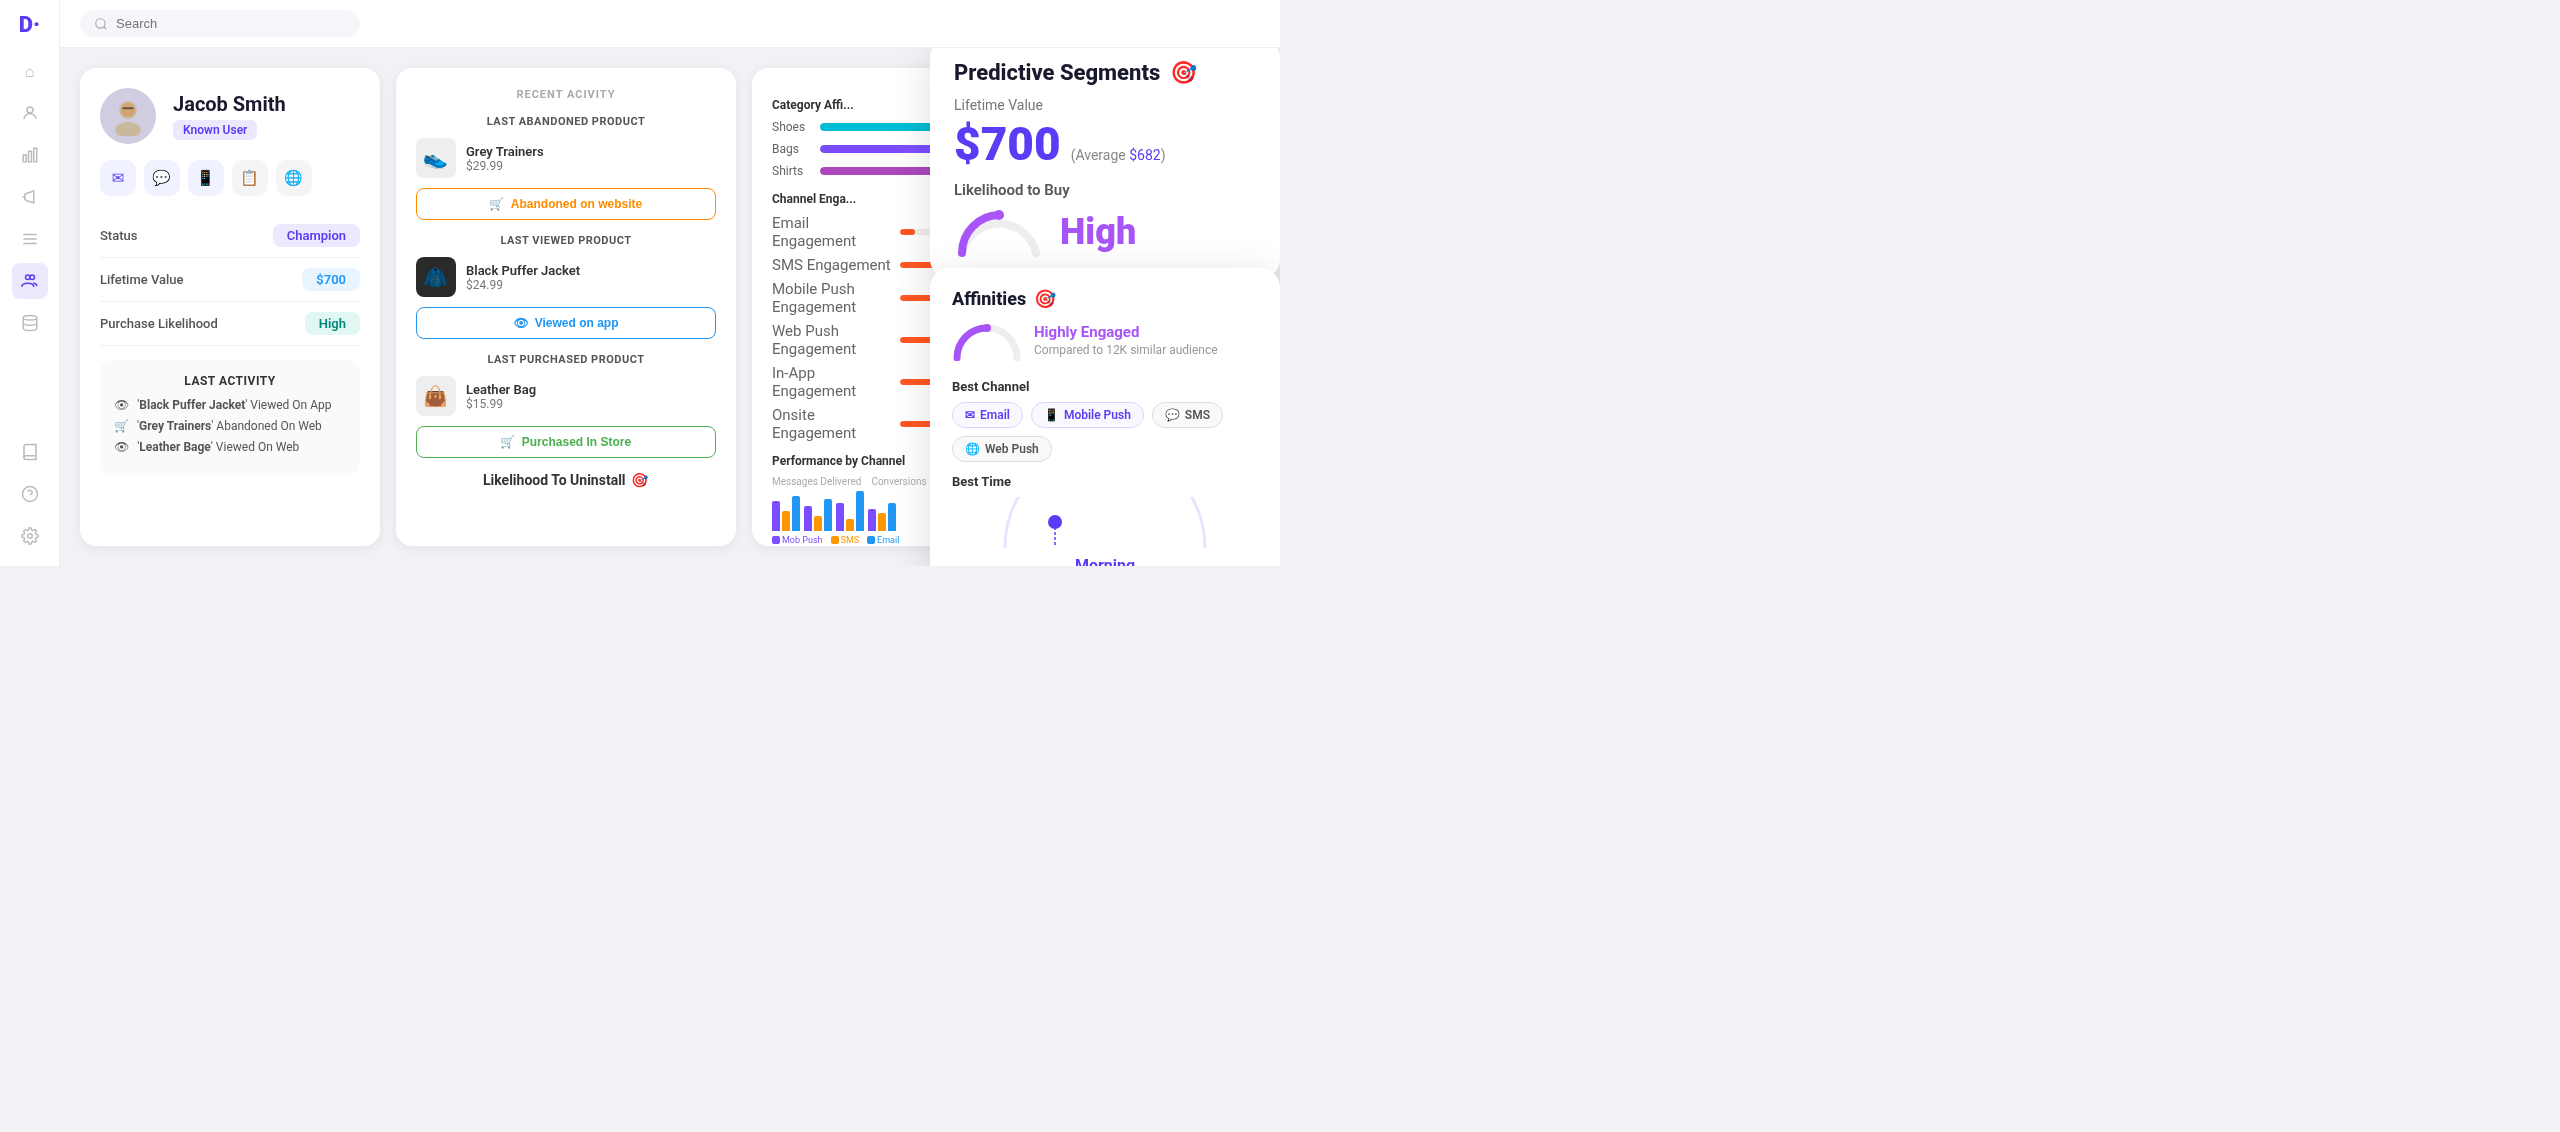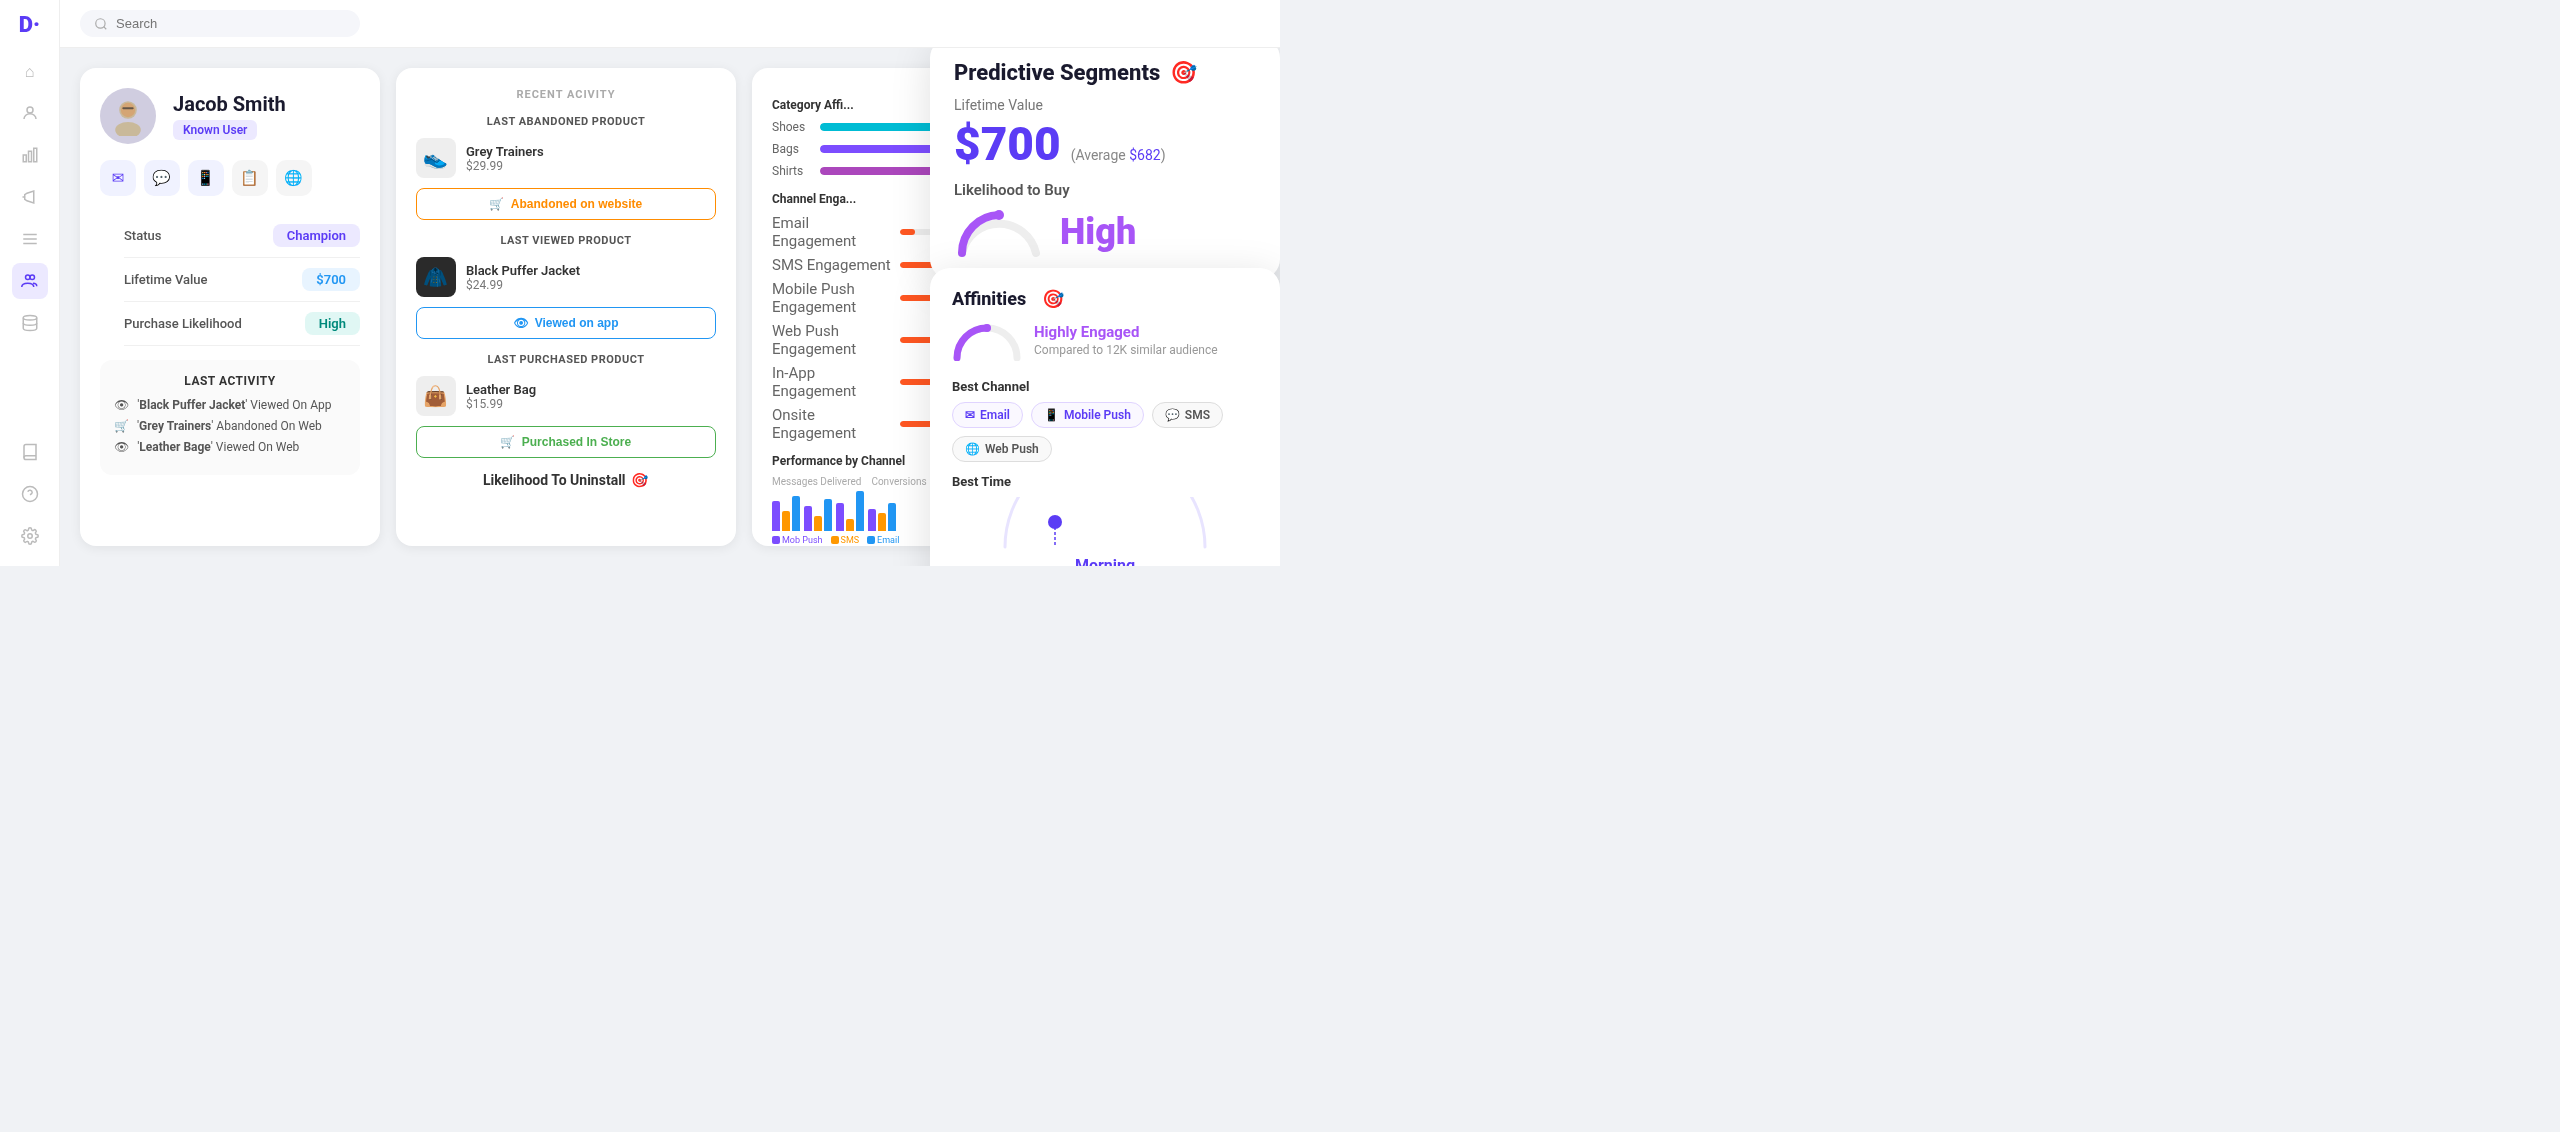--- a/index.html
+++ b/index.html
@@ -157,21 +157,20 @@
       cursor: pointer;
     }
     .ch-icon.gray { background: #f5f5f5; color: #aaa; }
 
     .stat-row {
       display: flex;
       align-items: center;
       justify-content: space-between;
       padding: 10px 0;
       border-bottom: 1px solid #f0f0f0;
-      margin-left: 24px;
     }
     .stat-row:last-of-type { border-bottom: none; }
     .stat-label { font-size: 13px; color: #555; font-weight: 500; }
     .stat-badge {
       padding: 4px 14px;
       border-radius: 8px;
       font-size: 13px;
       font-weight: 600;
     }
     .badge-purple { background: #ece9ff; color: #5b3cf5; }
@@ -376,21 +375,21 @@
       width: 350px;
       background: #fff;
       border-radius: 20px;
       padding: 20px 22px;
       box-shadow: 0 8px 40px rgba(0,0,0,0.13);
       z-index: 10;
     }
     .aff-header {
       display: flex;
       align-items: center;
-      gap: 16px;
+      gap: 8px;
       margin-bottom: 14px;
     }
     .aff-title { font-size: 18px; font-weight: 800; color: #1a1a2e; }
     .aff-engaged-label {
       font-size: 15px;
       font-weight: 700;
       color: #a855f7;
       margin-bottom: 2px;
     }
     .aff-compared { font-size: 12px; color: #999; margin-bottom: 12px; }

